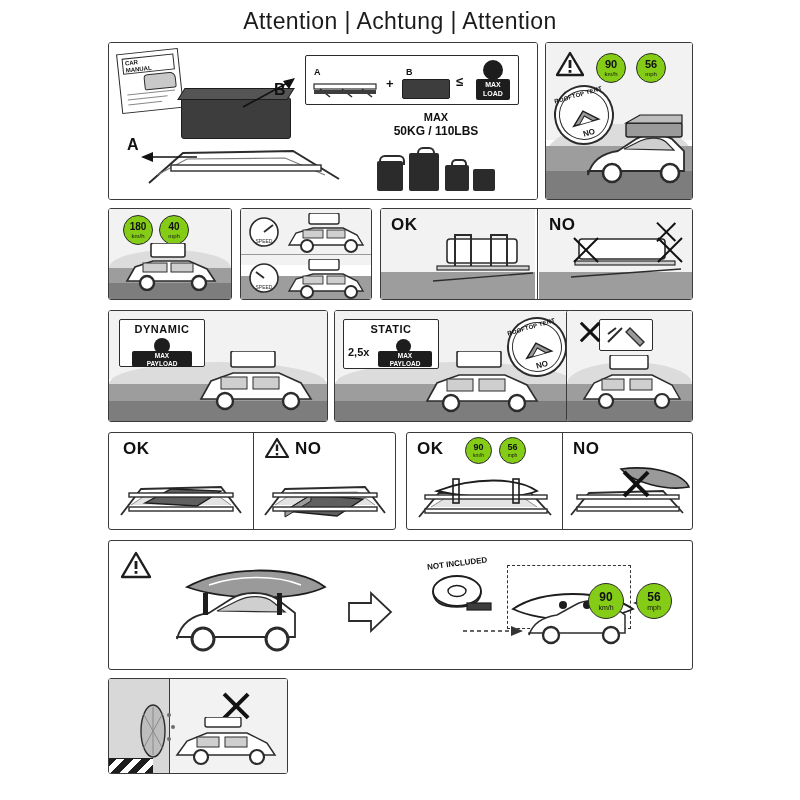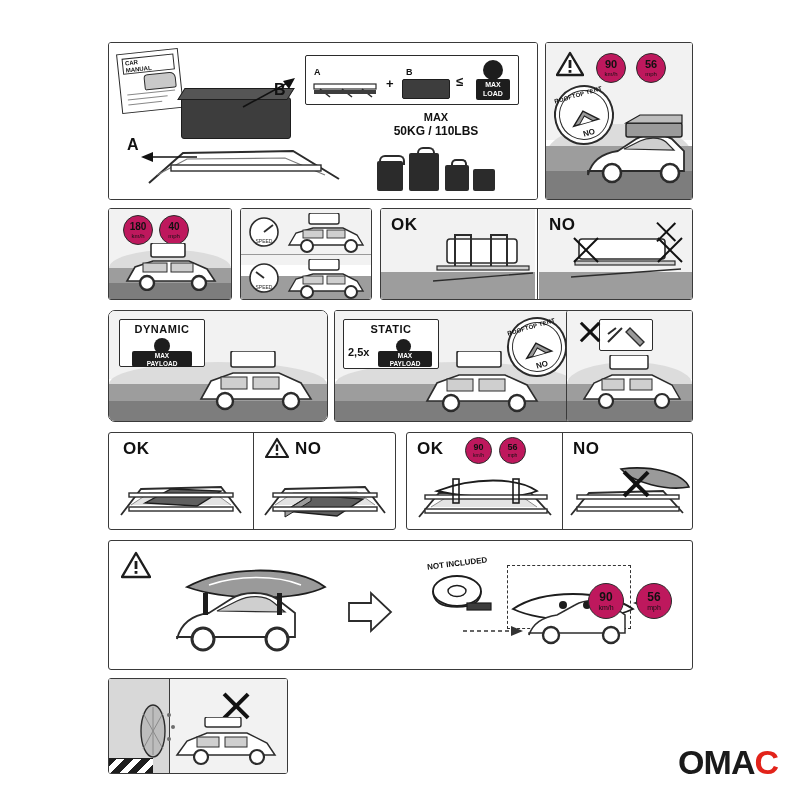--- a/index.html
+++ b/index.html
@@ -35,21 +35,21 @@
   .hill{position:absolute;left:0;right:0;top:46%;height:20%;background:#dcdcdc;
         border-radius:50% 50% 0 0 / 100% 100% 0 0;}
   .ground{position:absolute;left:0;right:0;bottom:0;height:34%;background:#9d9d9d;}
   .ground2{position:absolute;left:0;right:0;bottom:0;height:18%;background:#7d7d7d;}
   
   .cargo{position:absolute;background:#fff;border:1.8px solid #2a2a2a;border-radius:3px;}
   
   .badge{
     display:inline-flex;flex-direction:column;align-items:center;justify-content:center;
     border:1.8px solid #2b2b2b;border-radius:50%;
-    background:#be185d;text-align:center;line-height:1;
+    background:#84cc16;text-align:center;line-height:1;
   }
   .badge .num{font-weight:bold;}
   .badge .unit{font-size:6px;margin-top:1px;}
   
   .tri{position:relative;display:inline-block;}
   .tri svg{display:block;}
   
   .cross{position:absolute;}
   .cross:before,.cross:after{
     content:"";position:absolute;left:50%;top:0;width:11%;height:100%;
@@ -87,20 +87,21 @@
   }
   .logo .o{color:#1a1a1a;}
   .logo .c{color:#e2231a;}
   .dashbox{position:absolute;border:1.4px dashed #333;}
 </style>
 </head>
 <body>
 
 <div class="page">
 
+  <div class="title">Attention | Achtung | Attention</div>
 
   <div class="panel" style="left:108px;top:42px;width:430px;height:158px;">
     <div class="scene" style="left:0;top:0;right:0;bottom:0;background:#fff;"></div>
 
     <div class="manual" style="left:10px;top:8px;width:60px;height:58px;transform:rotate(-6deg);">
       <div style="position:absolute;left:4px;top:4px;right:4px;height:14px;border:1.2px solid #2b2b2b;background:#fff;">
         <div style="font-size:6px;font-weight:bold;line-height:6.5px;padding:1px 2px;">
           <span>CAR</span><br>
           <span>MANUAL</span>
         </div>
@@ -306,21 +307,21 @@
     <svg style="position:absolute;left:190px;top:24px;" width="110" height="58" viewBox="0 0 110 58">
       <rect x="8" y="6" width="86" height="20" rx="3" fill="#fff" stroke="#2c2c2c" stroke-width="1.6"></rect>
       <rect x="4" y="28" width="100" height="4" fill="#cfcfcf" stroke="#2c2c2c" stroke-width="1.2"></rect>
       <path d="M0 44 L110 36" stroke="#2c2c2c" stroke-width="1.4" fill="none"></path>
     </svg>
     <div class="cross thin" style="left:188px;top:24px;width:34px;height:34px;"></div>
     <div class="cross thin" style="left:272px;top:24px;width:34px;height:34px;"></div>
     <div class="cross thin" style="left:272px;top:10px;width:26px;height:26px;"></div>
   </div>
 
-  <div class="panel" style="left:108px;top:310px;width:220px;height:112px;border-radius:7px;">
+  <div class="panel" style="left:108px;top:310px;width:220px;height:112px;">
     <div class="scene">
         <div class="sky"></div>
         <div class="hill"></div>
         <div class="ground"></div>
         <div class="ground2"></div>
       </div>
     <div class="infobox" style="left:10px;top:8px;width:86px;height:48px;">
       <div class="head" style="font-size:11px;margin-top:3px;">DYNAMIC</div>
       <div style="position:absolute;left:34px;top:18px;width:16px;height:16px;border-radius:50%;background:#1d1d1d;"></div>
       <div class="blackplate" style="position:absolute;left:12px;top:31px;width:60px;height:15px;font-size:6.5px;line-height:7.5px;padding-top:1px;">
@@ -541,17 +542,14 @@
     <svg style="position:absolute;right:2px;bottom:6px;" width="116" height="50" viewBox="0 0 116 50">
       <rect x="36" y="0" width="36" height="10" rx="2" fill="#fff" stroke="#2c2c2c" stroke-width="1.4"></rect>
       <path d="M8 38 L18 24 L38 16 L78 16 L98 26 L106 38 Z" fill="#fff" stroke="#2c2c2c" stroke-width="1.5"></path>
       <rect x="28" y="20" width="22" height="10" fill="#cfcfcf" stroke="#2c2c2c" stroke-width="1"></rect>
       <rect x="56" y="20" width="22" height="10" fill="#cfcfcf" stroke="#2c2c2c" stroke-width="1"></rect>
       <circle cx="32" cy="40" r="7" fill="#fff" stroke="#2c2c2c" stroke-width="2.2"></circle>
       <circle cx="88" cy="40" r="7" fill="#fff" stroke="#2c2c2c" stroke-width="2.2"></circle>
     </svg>
   </div>
 
-  <div class="logo">
-    <span class="o">OM</span><span class="o">A</span><span class="c">C</span>
-  </div>
 
 </div>
 
 </body></html>

